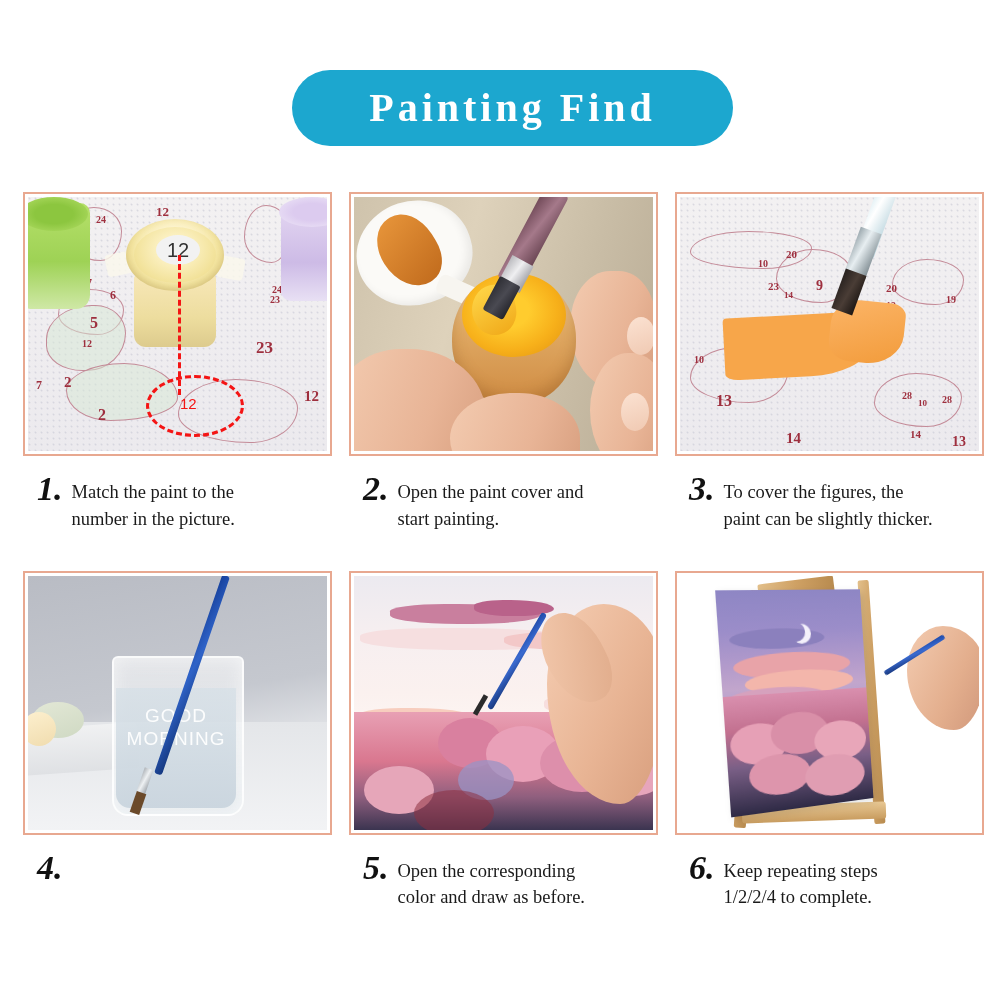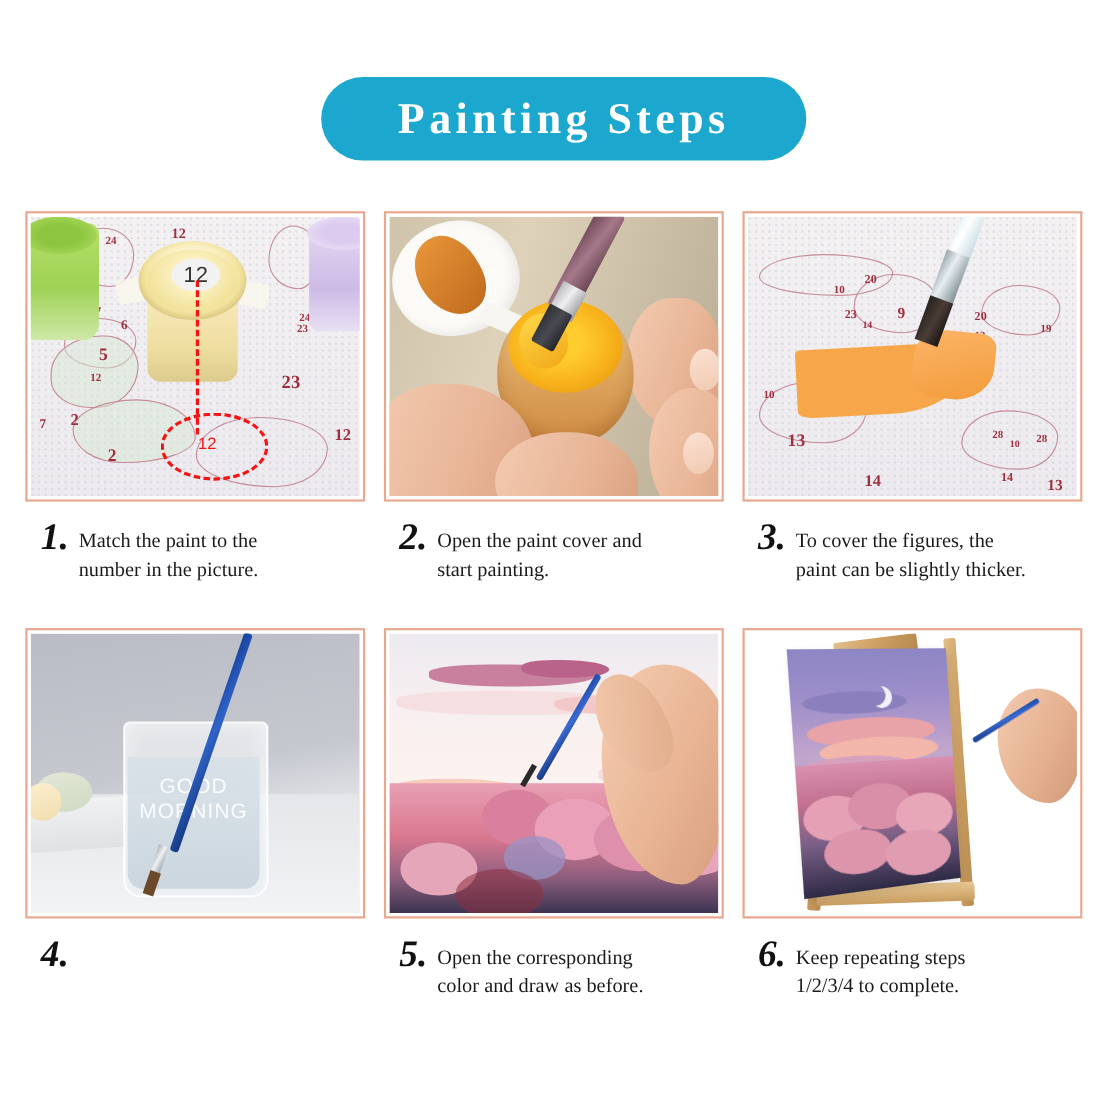--- a/index.html
+++ b/index.html
@@ -515,21 +515,21 @@
     width: 5px; height: 70px;
     background: linear-gradient(100deg,#1d49a8,#3a6ad0 45%,#17377d);
     transform: rotate(58deg);
     border-radius:2px;
   }
 </style>
 </head>
 <body>
 
 <div class="banner">
-  <div class="banner-title">Painting Steps</div>
+  <div class="banner-title">Painting Find</div>
 </div>
 
 <div class="grid">
 
   <div class="step">
     <div class="photo-frame">
       <div class="photo">
         <div class="canvas-bg"></div>
 
         <div class="outline" style="left:30px;top:92px;width:64px;height:44px;"></div>
@@ -736,17 +736,17 @@
           <div class="blossom" style="left:76px;top:168px;width:64px;height:42px;background:#e09db2;"></div>
         </div>
 
         <div class="p6-hand"></div>
         <div class="p6-brush"></div>
       </div>
     </div>
     <div class="caption">
       <div class="step-num">6.</div>
       <div class="step-text">Keep repeating steps
-1/2/3/4 to complete.</div>
+1/2/2/4 to complete.</div>
     </div>
   </div>
 
 </div>
 
 </body></html>

